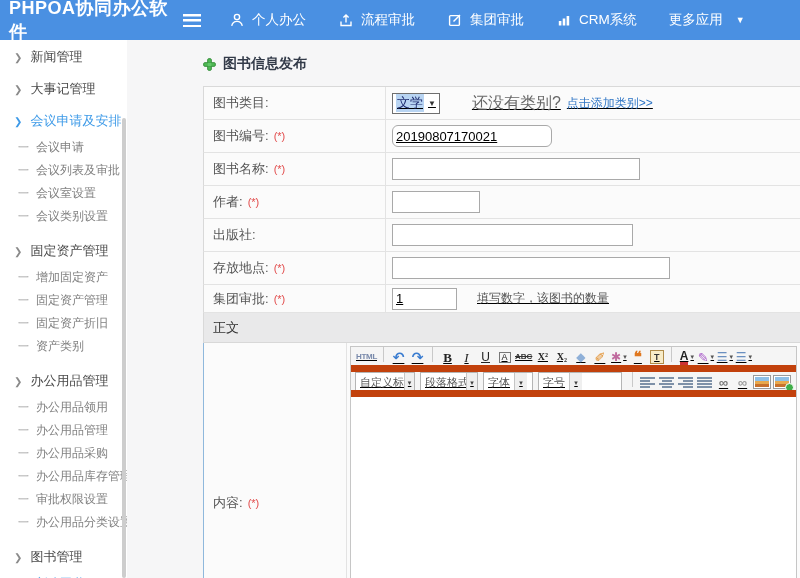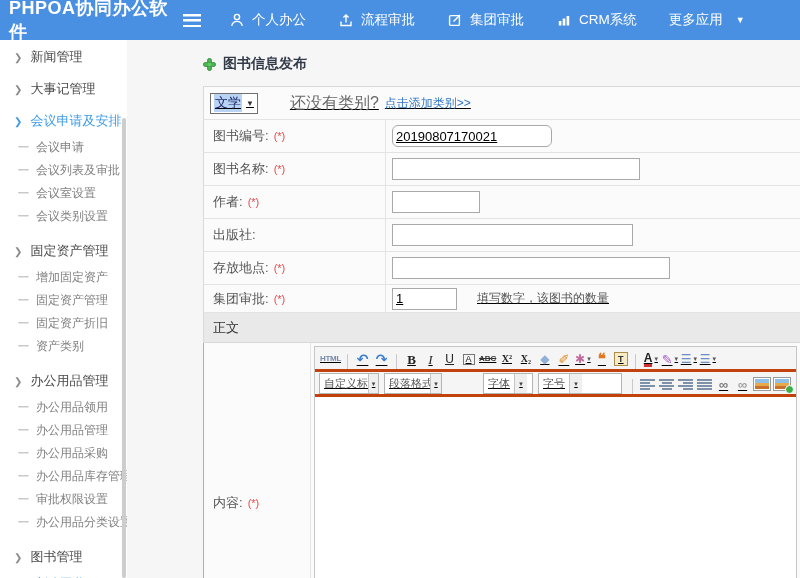--- a/index.html
+++ b/index.html
@@ -68,22 +68,22 @@
   .section-bar{height:30px;box-sizing:border-box;display:flex;align-items:center;
                padding-left:9px;background:#e9e9ea;border-bottom:1px solid #d8d8d8;
                border-left:1px solid #d9d9d9;font-size:13px;color:#333;}
   .content-row{height:320px;border-left:1px solid #8fb8dc;}
   .content-row .fl{align-items:center;}
   .content-row .fv{padding:3px;align-items:stretch;}
 
   
   .editor{flex:1;border:1px solid #c6c6c6;background:#fff;display:flex;flex-direction:column;
           overflow:hidden;}
-  .toolbar{height:25px;box-sizing:border-box;background:#f5f5f5;border-bottom:3px solid #c2410c;
-           display:flex;align-items:flex-end;padding:0 4px;overflow:hidden;flex:none;}
+  .toolbar{height:25px;box-sizing:border-box;background:#f5f5f5;border-bottom:7px solid #c2410c;
+           display:flex;align-items:flex-start;padding:0 4px;overflow:hidden;flex:none;}
   .tbtn{min-width:17px;height:20px;display:inline-flex;align-items:center;justify-content:center;
         margin:0 1px;cursor:pointer;border-radius:2px;color:#444;}
   .tsep{width:1px;height:15px;background:#c9c9c9;margin:0 5px;flex:none;}
   .mini-caret{font-size:7px;color:#555;margin-left:2px;}
   .glyph{display:inline-flex;align-items:center;justify-content:center;line-height:1;}
   .t-html .glyph{font-size:8px;font-weight:bold;color:#7788aa;letter-spacing:-.3px;}
   .t-blue{color:#3a7cd0;font-size:14px;font-weight:bold;}
   .t-bold .glyph{font-family:"Liberation Serif",serif;font-weight:bold;font-size:13px;color:#222;}
   .t-italic .glyph{font-family:"Liberation Serif",serif;font-style:italic;font-size:13px;color:#222;}
   .t-underline .glyph{text-decoration:underline;font-size:12px;color:#222;}
@@ -102,21 +102,21 @@
   .t-link{color:#777;font-size:13px;font-weight:bold;}
   .t-unlink{color:#9e9e9e;font-size:13px;font-weight:bold;}
 
   .tsel{display:flex;align-items:center;border:1px solid #b5b5b5;background:#fff;height:19px;
         font-size:11px;color:#555;margin-right:5px;cursor:pointer;flex:none;}
   .tsel .tsel-label{padding:0 4px;white-space:nowrap;overflow:hidden;}
   .tsel .tsel-caret{width:12px;align-self:stretch;display:flex;align-items:center;
         justify-content:center;border-left:1px solid #c5c5c5;font-size:7px;color:#444;
         background:#efefef;}
   .tsel:nth-child(1){width:58px;} .tsel:nth-child(2){width:56px;}
-  .tsel:nth-child(3){width:48px;margin-left:36px;} .tsel:nth-child(4){width:82px;}
+  .tsel:nth-child(3){width:48px;} .tsel:nth-child(4){width:82px;}
 
   .bars{width:15px;height:11px;background-repeat:no-repeat;
         background-image:linear-gradient(#7e91a8,#7e91a8),linear-gradient(#7e91a8,#7e91a8),
                          linear-gradient(#7e91a8,#7e91a8),linear-gradient(#7e91a8,#7e91a8);
         background-size:15px 2px,10px 2px,15px 2px,10px 2px;
         background-position:0 0,0 3px,0 6px,0 9px;}
   .b-center{background-position:0 0,2.5px 3px,0 6px,2.5px 9px;}
   .b-right{background-position:0 0,5px 3px,0 6px,5px 9px;}
   .b-justify{background-size:15px 2px,15px 2px,15px 2px,15px 2px;}
   .imgicon{width:16px;height:12px;border:1px solid #9a9a9a;position:relative;
@@ -270,20 +270,23 @@
         <rect x="4.7" y="0.7" width="3.6" height="11.6" rx="1" fill="#4fb854" stroke="#35903c" stroke-width="1"></rect>
         <rect x="0.7" y="4.7" width="11.6" height="3.6" rx="1" fill="#4fb854" stroke="#35903c" stroke-width="1"></rect>
         <rect x="4.7" y="4.7" width="3.6" height="3.6" fill="#62c768"></rect>
       </svg>
       <span>图书信息发布</span>
     </div>
 
     <div class="ftable">
 
       <div class="frow">
+        <div class="fl">
+            <span>图书类目:</span>
+          </div>
         <div class="fv">
           <div class="sel-box">
             <span class="sel-text">文学</span>
             <span class="sel-caret">▼</span>
           </div>
           <span class="cat-hint">还没有类别?</span>
           <span class="cat-link">点击添加类别&gt;&gt;</span>
         </div>
       </div>
 

